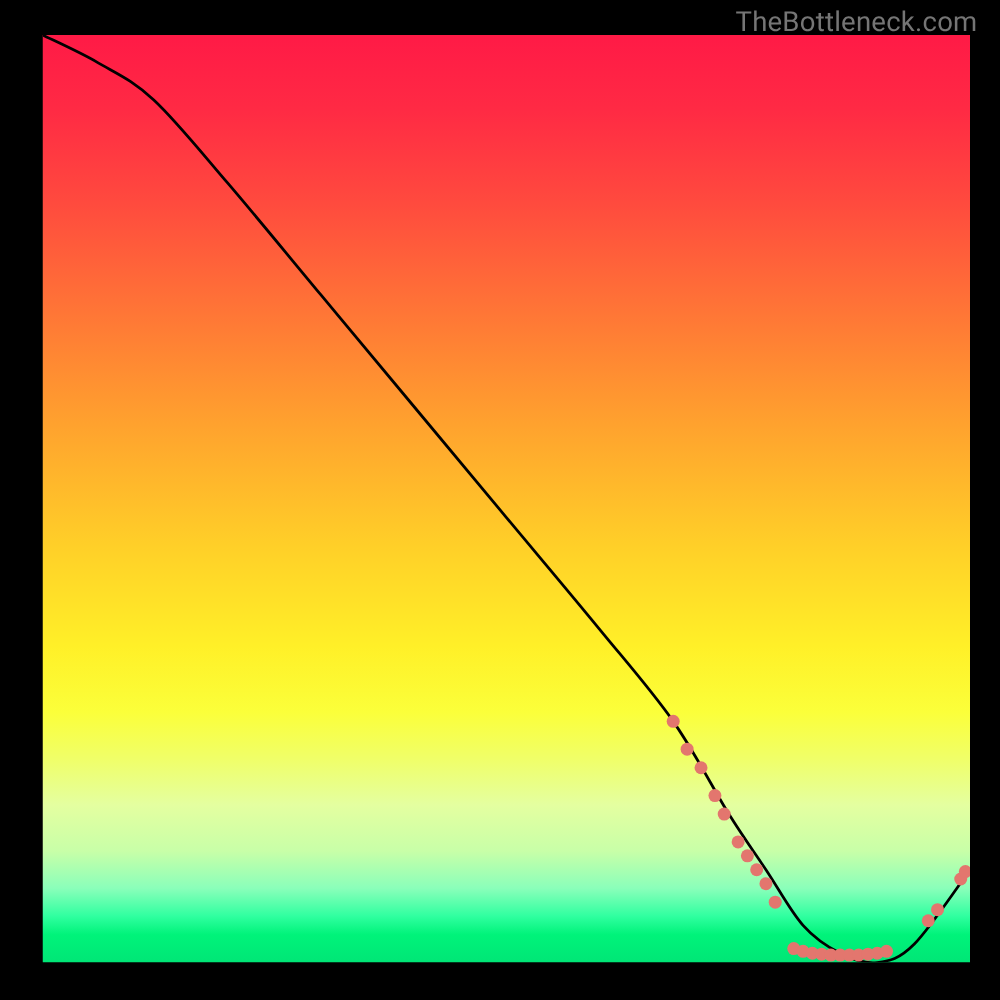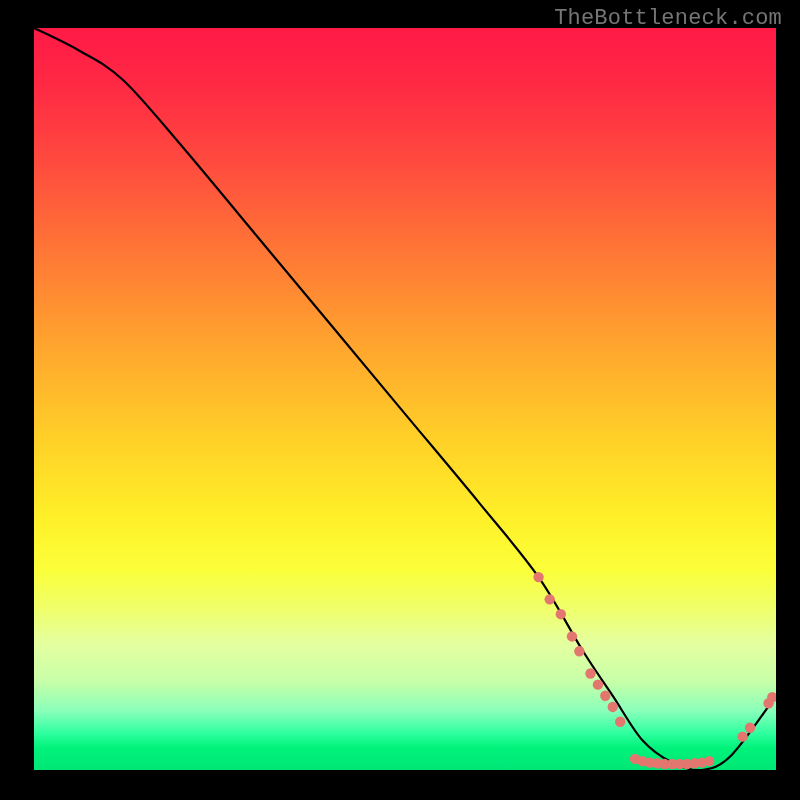--- a/index.html
+++ b/index.html
@@ -9,21 +9,20 @@
     height: 800px;
     background: #000;
     overflow: hidden;
     font-family: -apple-system, BlinkMacSystemFont, "Segoe UI", Roboto, sans-serif;
   }
   .frame {
     position: relative;
     width: 800px;
     height: 800px;
     background: #000;
-    font-family: Liberation Mono, monospace;
   }
   .watermark {
     position: absolute;
     top: 6px;
     right: 18px;
     color: #757575;
     font-size: 22px;
     font-weight: 400;
     letter-spacing: 0.2px;
   }

